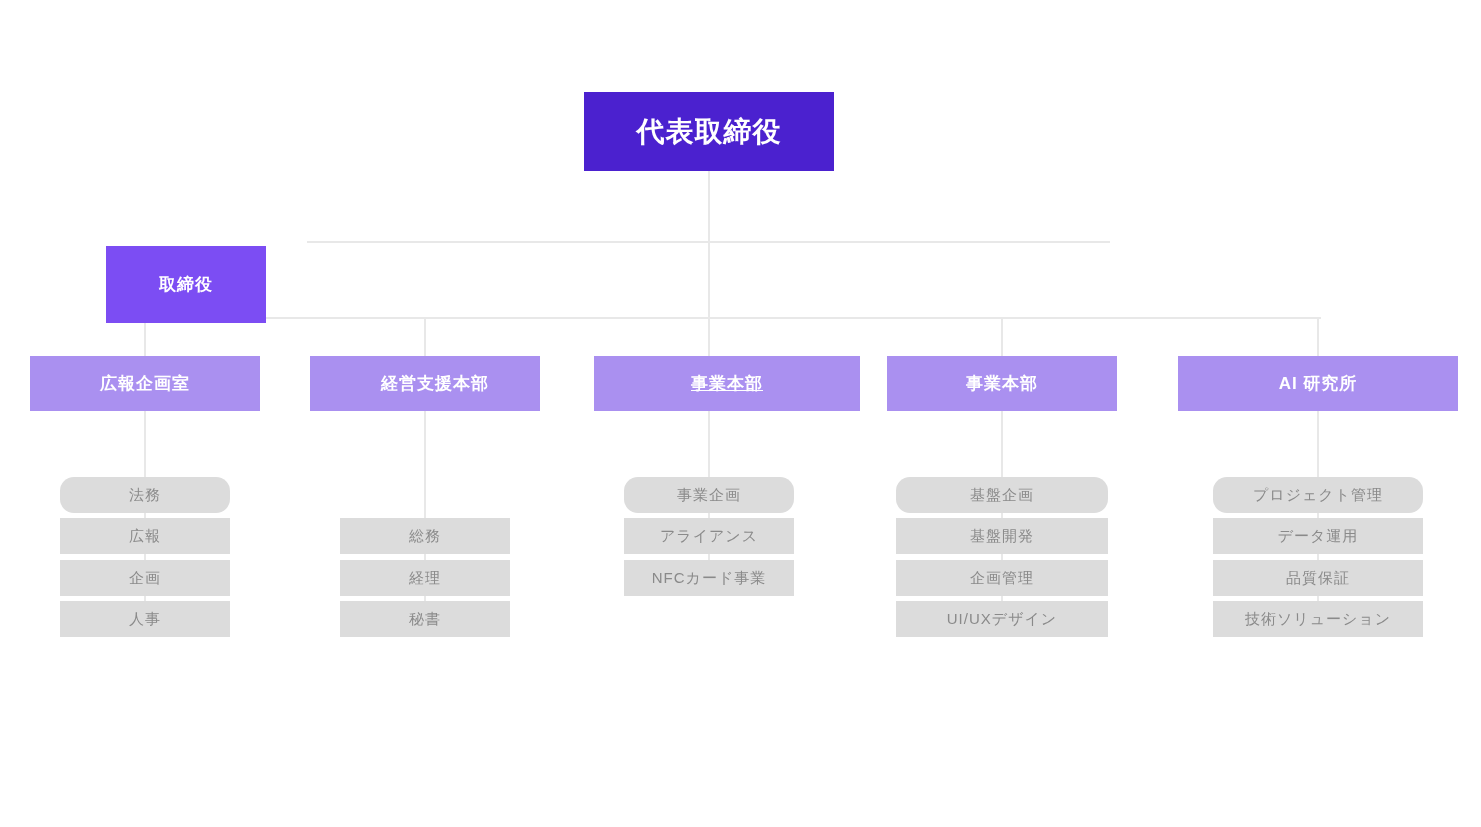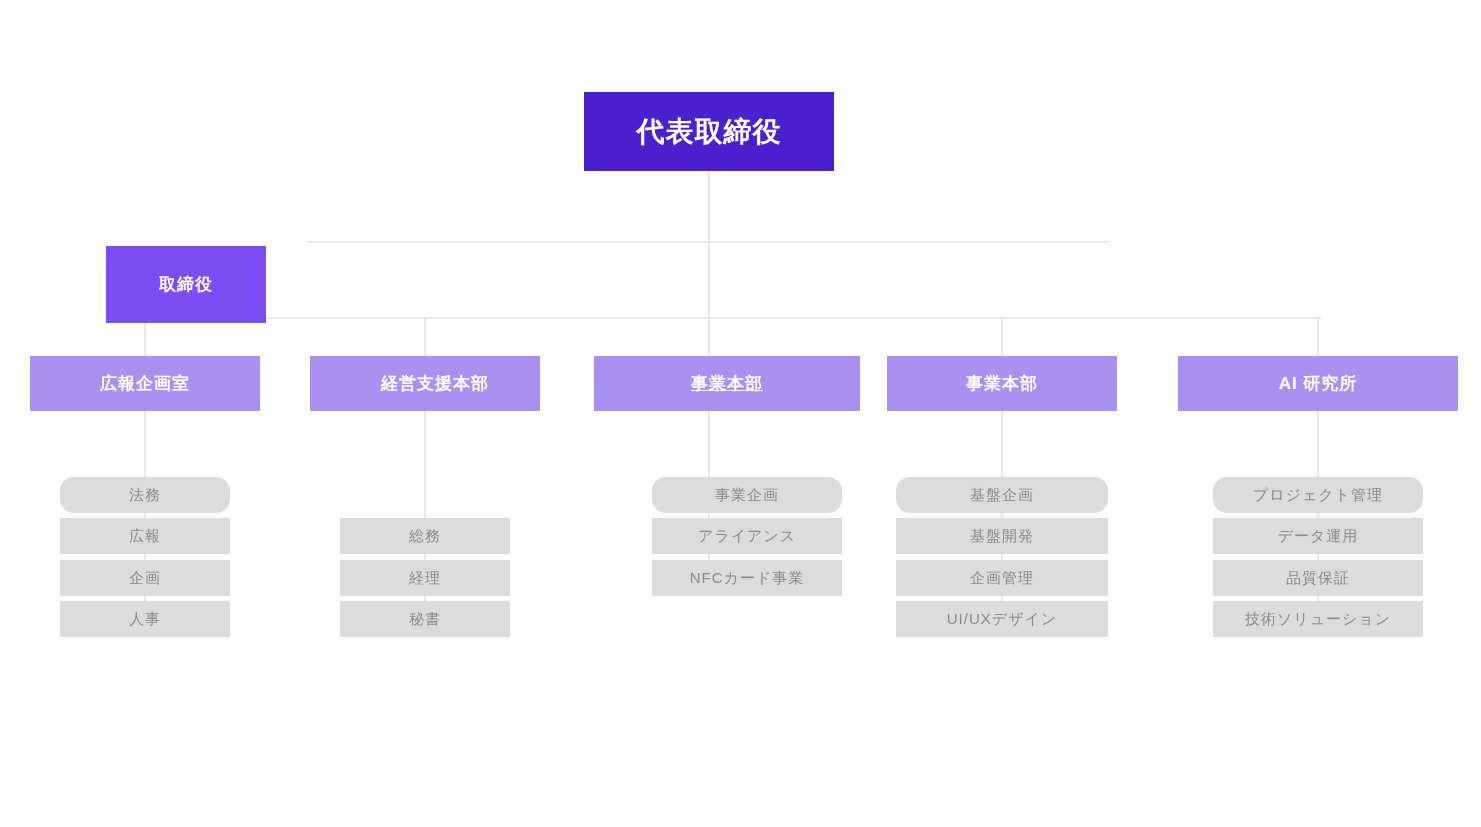--- a/index.html
+++ b/index.html
@@ -23,21 +23,21 @@
   .dept.c2{left:310px;width:230px;padding-left:20px;}
   .dept.c3{left:594px;width:266px;text-decoration:underline;}
   .dept.c4{left:887px;width:230px;}
   .dept.c5{left:1178px;width:280px;}
   .sub{
     height:36px;background:var(--sub-bg);color:var(--sub-text);
     font-size:15px;font-weight:normal;letter-spacing:1px;
   }
   .sub.c1{left:60px;width:170px;}
   .sub.c2{left:340px;width:170px;}
-  .sub.c3{left:652px;width:190px;}
+  .sub.c3{left:624px;width:170px;}
   .sub.c4{left:896px;width:212px;}
   .sub.c5{left:1213px;width:210px;}
   .r1{top:477px;border-radius:14px;}
   .r2{top:518px;}
   .r3{top:560px;}
   .r4{top:601px;}
 </style>
 </head>
 <body>
 

